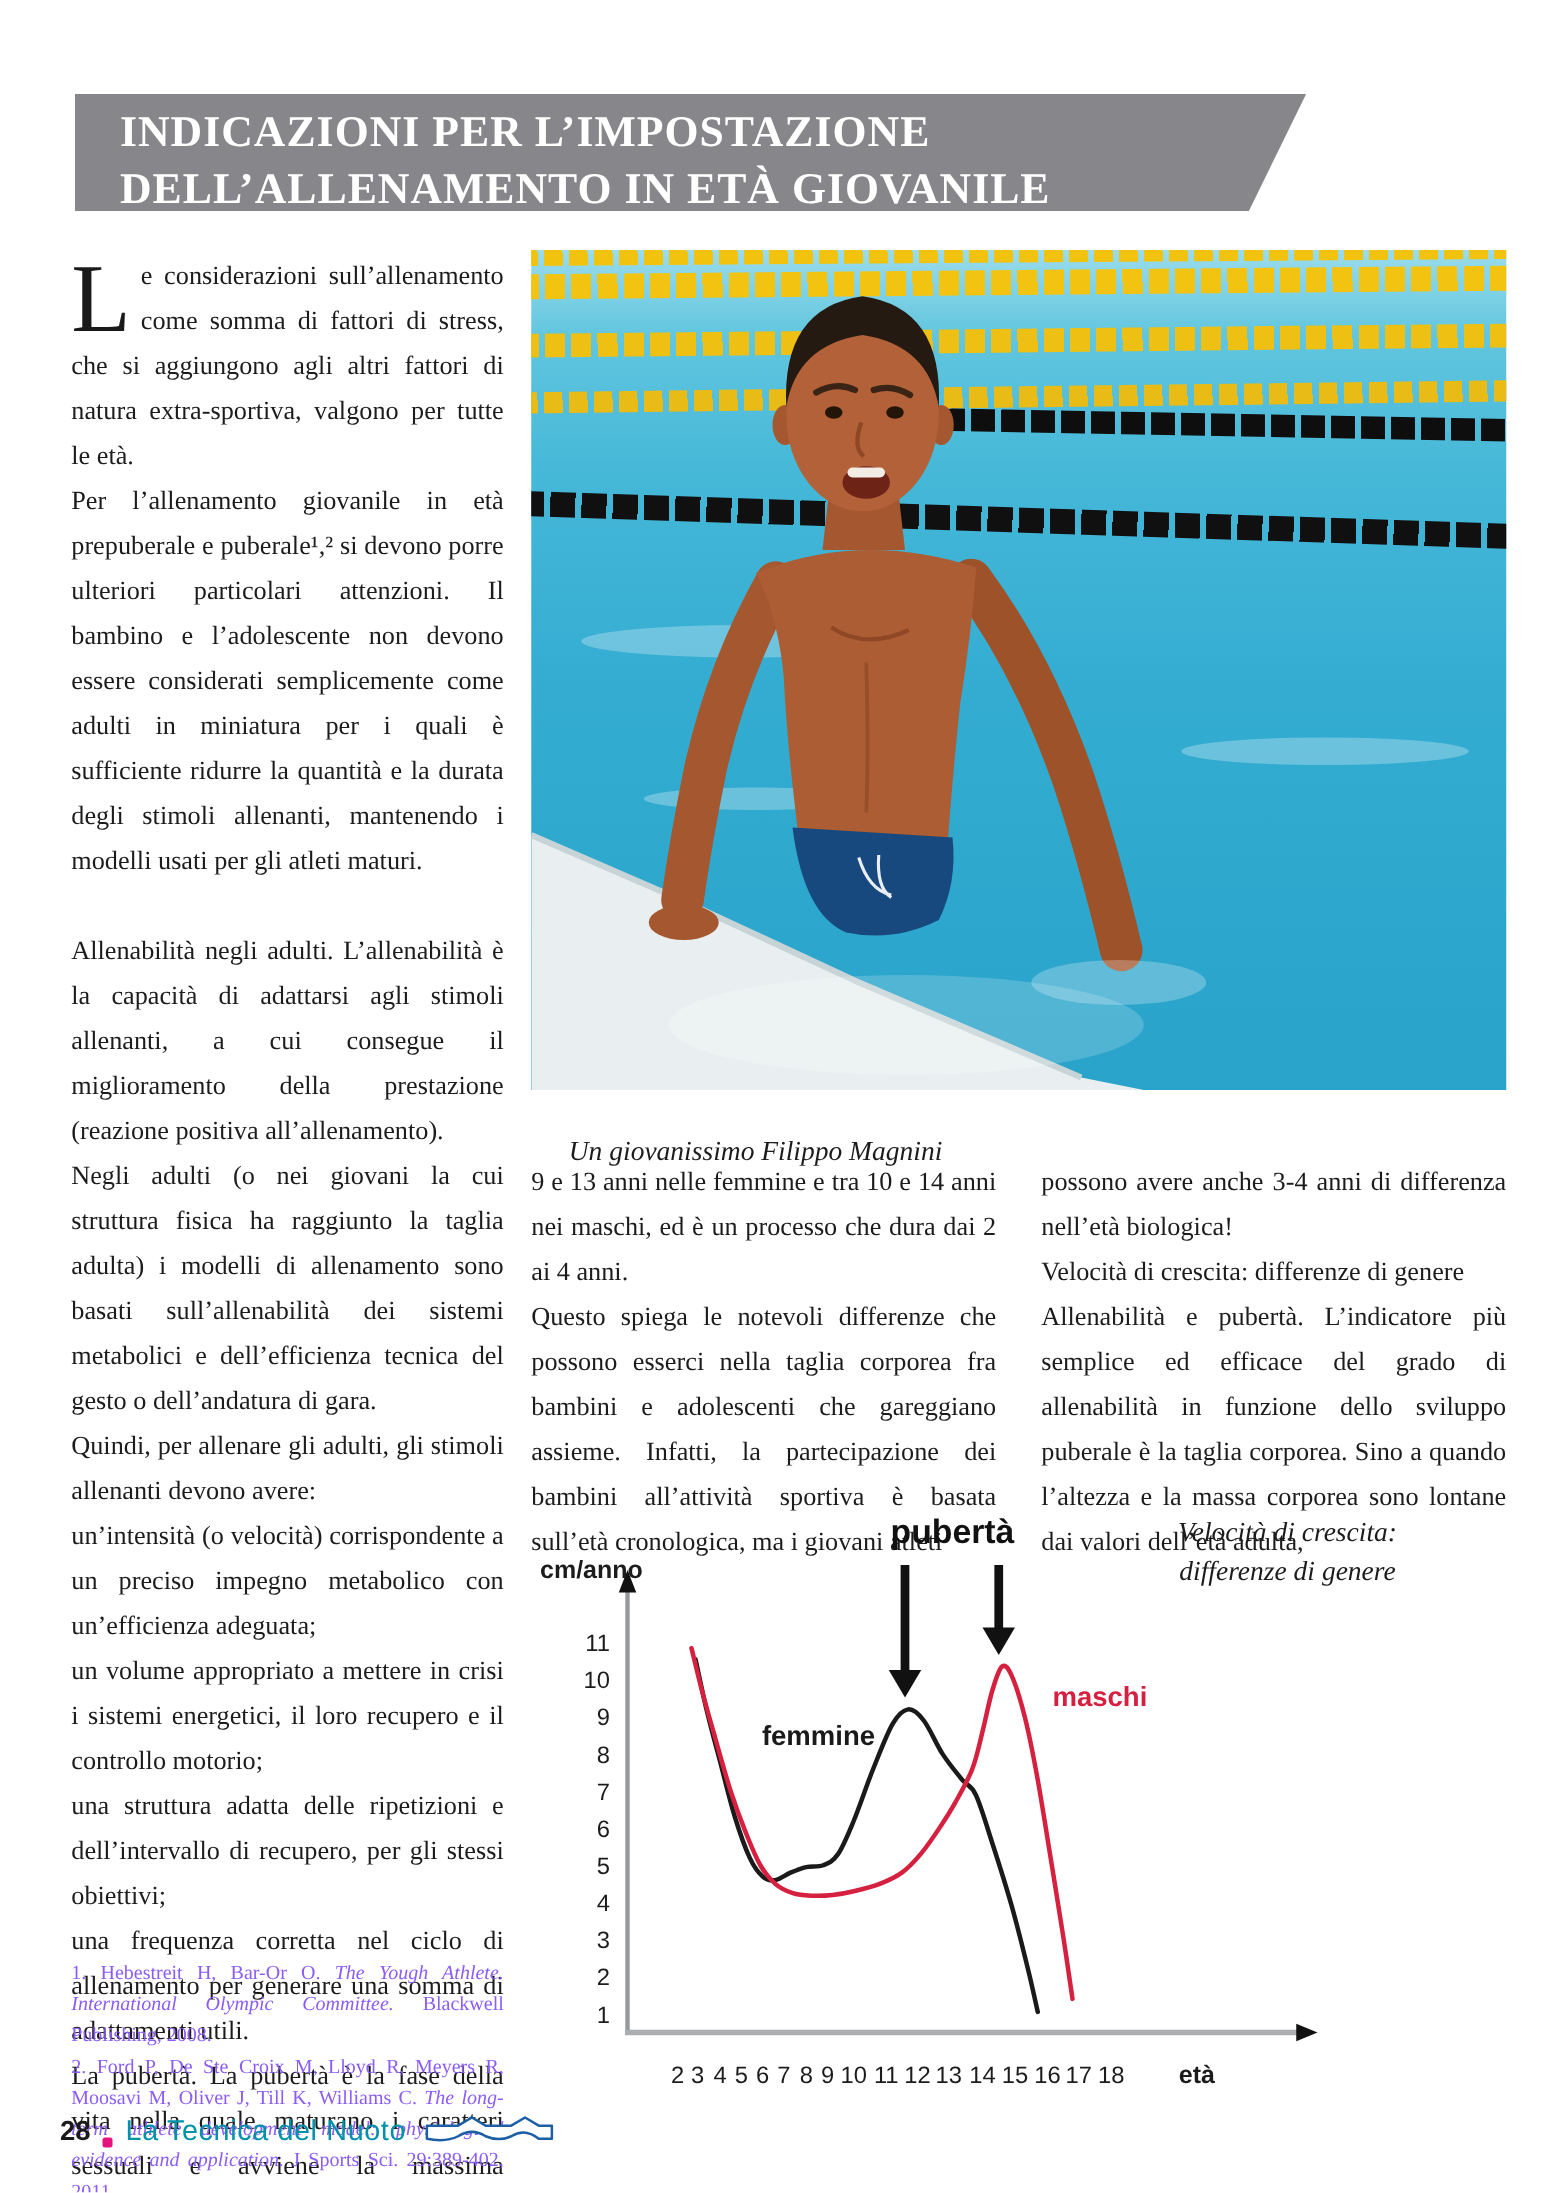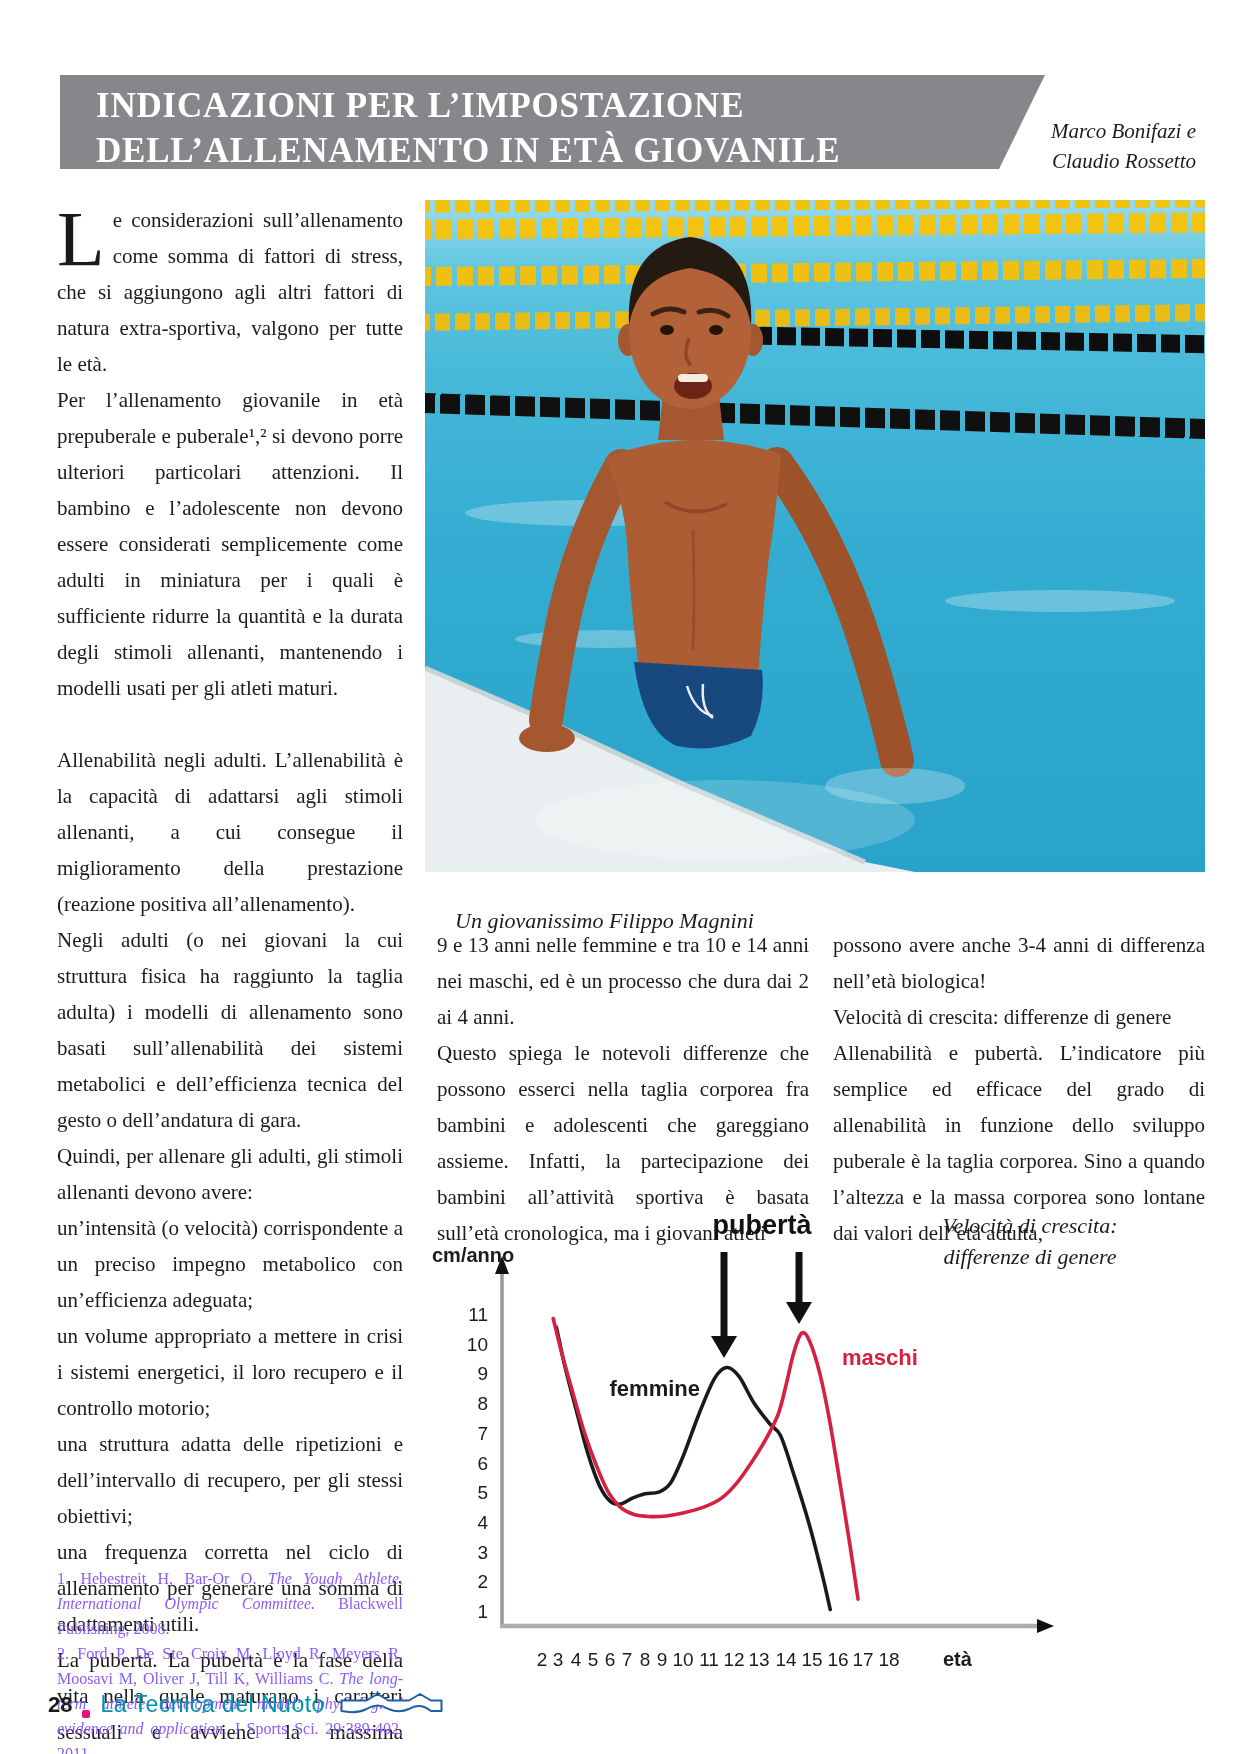--- a/index.html
+++ b/index.html
@@ -26,21 +26,21 @@
   .lane-b1{top:131px;left:42%;height:18px;background:repeating-linear-gradient(90deg,#0e0e0e 0 19px,rgba(255,255,255,0) 19px 24px);transform:rotate(1.1deg);}
   .lane-b2{top:206px;height:20px;background:repeating-linear-gradient(90deg,#101010 0 20px,rgba(255,255,255,0) 20px 25px);transform:rotate(1.9deg);}
   .streak{position:absolute;background:rgba(255,255,255,.28);border-radius:50%;}
   .swimmer-svg{position:absolute;left:0;top:0;}
 
   .photo-caption{position:absolute;left:455px;top:884px;font:italic 22px "Liberation Serif",serif;margin-top:24px;}
 
   
   .col{position:absolute;}
   .col-left{left:57px;top:202px;width:346px;}
-  .col-mid{left:425px;top:927px;width:372px;margin-left:12px;}
+  .col-mid{left:425px;top:927px;width:372px;}
   .col-right{left:833px;top:927px;width:372px;}
   .para{margin:0;text-align:justify;font:21px/36px "Liberation Serif",serif;color:#1c1c1c;}
   .para.gap{margin-top:36px;}
   .lead{font-weight:400;}
   .dropcap{float:left;font:400 78px/62px "Liberation Serif",serif;padding:6px 8px 0 0;color:#1a1a1a;}
 
   
   .footnotes{position:absolute;left:57px;top:1545px;width:346px;
              font:16px/25px "Liberation Serif",serif;color:#8b5cf6;margin-top:21px;}
   .footnote{margin:0;text-align:justify;}
@@ -60,24 +60,20 @@
 </head>
 <body>
 
 <div class="page">
 
   <div class="banner" style="background: rgb(135, 134, 138);">
     <div class="banner-title">
       <div>INDICAZIONI PER L’IMPOSTAZIONE</div>
       <div>DELL’ALLENAMENTO IN ETÀ GIOVANILE</div>
     </div>
-  </div>
-  <div class="authors">
-    <div>Marco Bonifazi e</div>
-    <div>Claudio Rossetto</div>
   </div>
 
   <div class="photo">
     <div class="lane lane-y0"></div>
     <div class="lane lane-y1"></div>
     <div class="lane lane-y2"></div>
     <div class="lane lane-y3"></div>
     <div class="lane lane-b1"></div>
     <div class="lane lane-b2"></div>
     <div class="streak" style="left:40px;top:300px;width:260px;height:26px;"></div>

